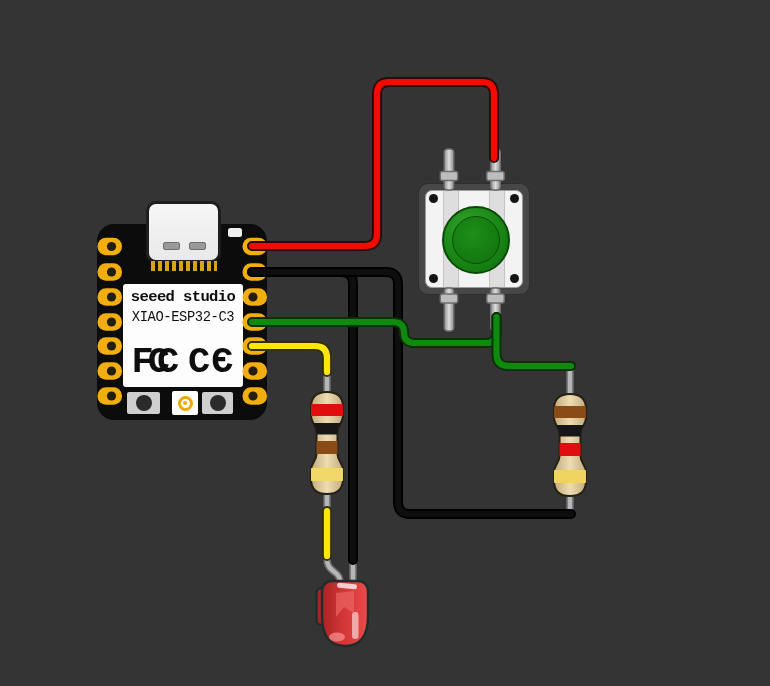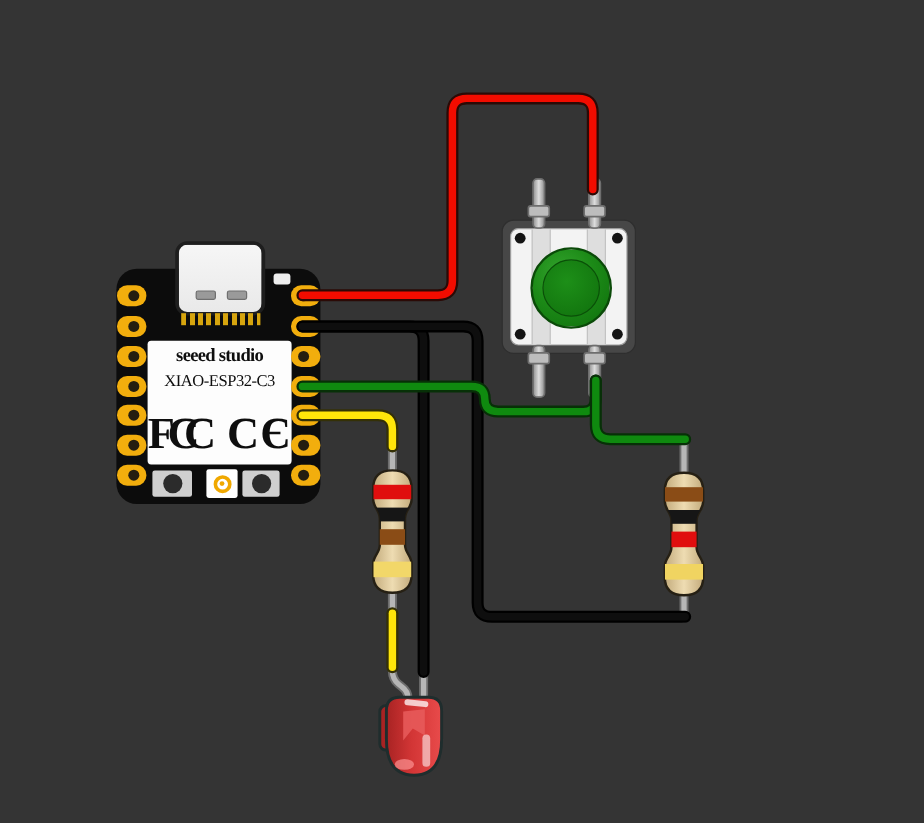--- a/index.html
+++ b/index.html
@@ -1,18 +1,18 @@
 <!DOCTYPE html>
 <html><head>
 <meta charset="utf-8">
 <style>
   html,body{margin:0;padding:0;background:#343434;}
   .scene{
     position:relative;width:770px;height:686px;overflow:hidden;
-    background:#343434;font-family:Liberation Serif, serif;
+    background:#343434;font-family:Liberation Mono, monospace;
   }
   .scene *{box-sizing:border-box;}
   
   .board{position:absolute;left:97px;top:224px;width:170px;height:196px;
     background:#0c0c0c;border-radius:17px;}
   .usb{position:absolute;left:49px;top:-23px;width:75px;height:62px;
     background:linear-gradient(180deg,#f6f6f6,#e9e9e9);
     border:3px solid #1e1e1e;border-radius:10px;}
   .usb-contact{position:absolute;width:17px;height:8px;top:38px;
     background:#9a9a9a;border:1.5px solid #6f6f6f;border-radius:2px;}

